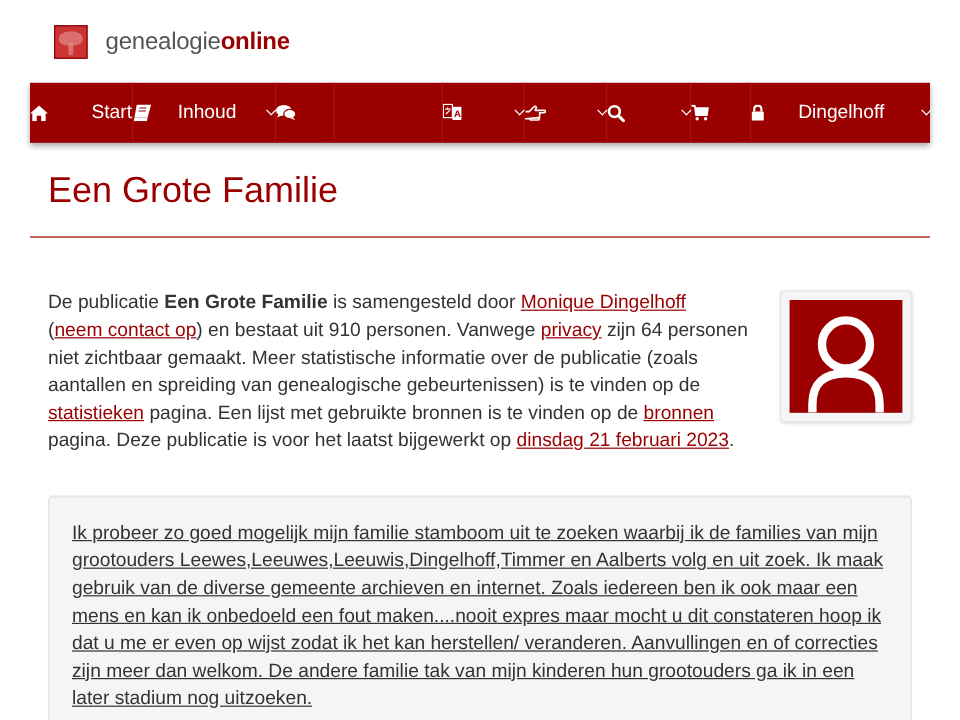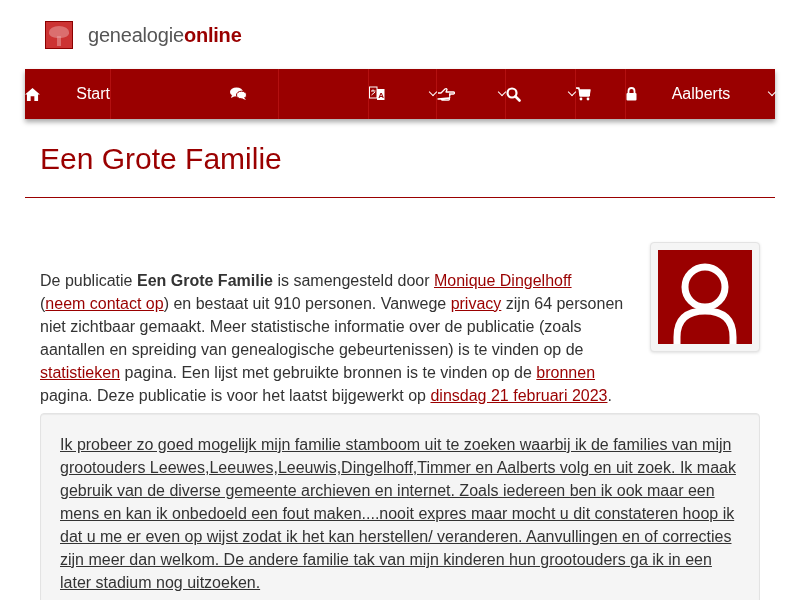--- a/index.html
+++ b/index.html
@@ -19,21 +19,21 @@
               color: #fff; font-size: 16px; border-right: 1px solid #b31010; cursor: pointer; }
   .nav-item.left-border { border-left: 1px solid #b31010; }
   .nav-item .ico { display: inline-flex; align-items: center; justify-content: center; font-size: 15px; margin-right: 8px; }
   .nav-item .ico.solo { margin-right: 0; }
   .nav-item .chev { display: inline-block; width: 6px; height: 6px; border-right: 1.5px solid #fff; border-bottom: 1.5px solid #fff;
                     transform: rotate(45deg); margin-left: 12px; margin-top: -4px; }
 
   h1.title { position: absolute; left: 40px; top: 142px; font-size: 30px; font-weight: normal; color: #9a0000; }
   .divider { position: absolute; left: 25px; top: 197px; width: 750px; height: 1px; background: #9a0000; }
 
-  .intro { position: absolute; left: 40px; top: 241px; width: 595px; font-size: 16px; line-height: 23px; color: #333; margin-top: 28px; }
+  .intro { position: absolute; left: 40px; top: 241px; width: 595px; font-size: 16px; line-height: 23px; color: #333; }
   .intro a { color: #9a0000; text-decoration: underline; }
   .intro b { color: #333; }
 
   .avatar-frame { position: absolute; left: 650px; top: 242px; width: 110px; height: 110px; background: #f5f5f5;
                   border: 1px solid #e3e3e3; border-radius: 4px; box-shadow: 0 1px 3px rgba(0,0,0,.12); }
   .avatar-img { position: absolute; left: 7px; top: 7px; width: 94px; height: 94px; background: #9a0000; overflow: hidden; }
 
   .desc-box { position: absolute; left: 40px; top: 413px; width: 720px; height: 200px; background: #f5f5f5;
               border: 1px solid #e3e3e3; border-radius: 4px; box-shadow: inset 0 1px 1px rgba(0,0,0,.05); }
   .desc-text { position: absolute; left: 19px; top: 19px; width: 685px; font-size: 16px; line-height: 23px; color: #333; text-decoration: underline; }
@@ -50,20 +50,31 @@
 </div>
 
 <div class="navbar">
   <div class="nav-item" style="left:0;width:86px;">
     <span class="ico">
       <svg width="15" height="13" viewBox="0 0 16 14">
           <path d="M8 0 L0 7 L2 7 L2 14 L6 14 L6 9 L10 9 L10 14 L14 14 L14 7 L16 7 Z" fill="#fff"></path>
         </svg>
     </span>
     <span>Start</span>
+  </div>
+  <div class="nav-item" style="left:86px;width:119px;">
+    <span class="ico">
+      <svg width="15" height="14" viewBox="0 0 15 14">
+          <path d="M3 0 H15 L12 11 H1 Z" fill="#fff"></path>
+          <path d="M1 11 H12 L11.5 14 H0.5 Z" fill="#fff"></path>
+          <path d="M5 3 H11 M4.5 5.5 H10.5" stroke="#9a0000" stroke-width="1"></path>
+        </svg>
+    </span>
+    <span>Inhoud</span>
+    <span class="chev"></span>
   </div>
   <div class="nav-item" style="left:205px;width:49px;">
     <span class="ico solo">
       <svg width="17" height="14" viewBox="0 0 17 14">
           <ellipse cx="6.5" cy="5" rx="6.5" ry="4.5" fill="#fff"></ellipse>
           <path d="M2 8 L1 11 L5 9 Z" fill="#fff"></path>
           <ellipse cx="11.5" cy="8" rx="5" ry="3.8" fill="#fff" stroke="#9a0000" stroke-width="1"></ellipse>
           <path d="M14 10.5 L16 13 L12 11.5 Z" fill="#fff"></path>
         </svg>
     </span>
@@ -106,21 +117,21 @@
         </svg>
     </span>
   </div>
   <div class="nav-item" style="left:601px;width:149px;border-right:none;">
     <span class="ico">
       <svg width="11" height="14" viewBox="0 0 11 14">
           <path d="M2.5 6 V4 Q2.5 1 5.5 1 Q8.5 1 8.5 4 V6" fill="none" stroke="#fff" stroke-width="1.8"></path>
           <rect x="0.5" y="6" width="10" height="7.5" rx="1" fill="#fff"></rect>
         </svg>
     </span>
-    <span>Aalberts</span>
+    <span>Dingelhoff</span>
     <span class="chev"></span>
   </div>
 </div>
 
 <h1 class="title">Een Grote Familie</h1>
 <div class="divider"></div>
 
 <p class="intro"><span>De publicatie </span><b>Een Grote Familie</b><span> is samengesteld door </span><a>Monique Dingelhoff</a><br><span>(</span><a>neem contact op</a><span>) en bestaat uit 910 personen. Vanwege </span><a>privacy</a><span> zijn 64 personen niet zichtbaar gemaakt. Meer statistische informatie over de publicatie (zoals aantallen en spreiding van genealogische gebeurtenissen) is te vinden op de </span><a>statistieken</a><span> pagina. Een lijst met gebruikte bronnen is te vinden op de </span><a>bronnen</a><span> pagina. Deze publicatie is voor het laatst bijgewerkt op </span><a>dinsdag 21 februari 2023</a><span>.</span></p>
 
 <div class="avatar-frame">

